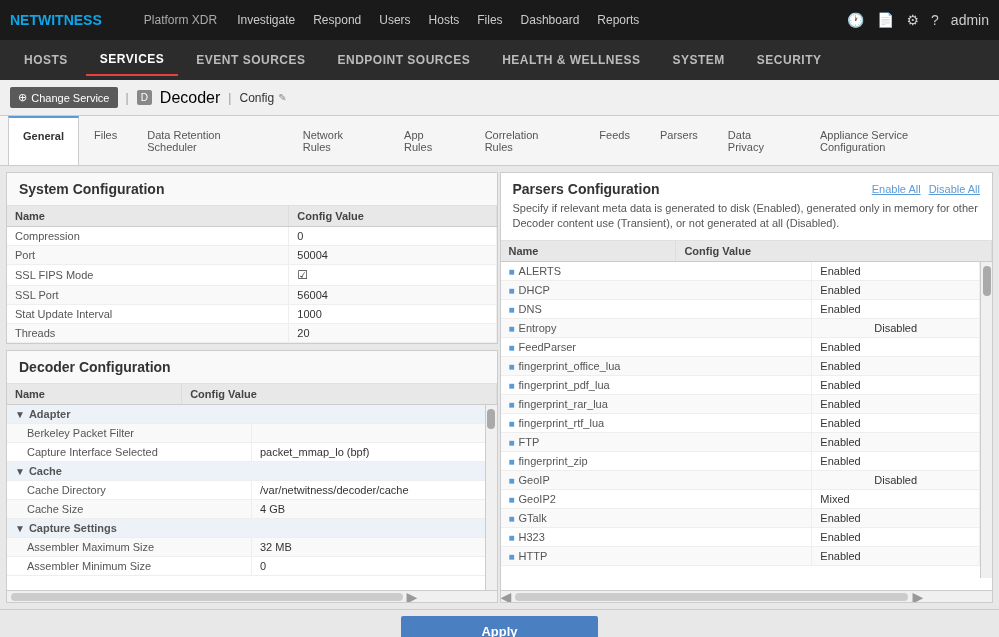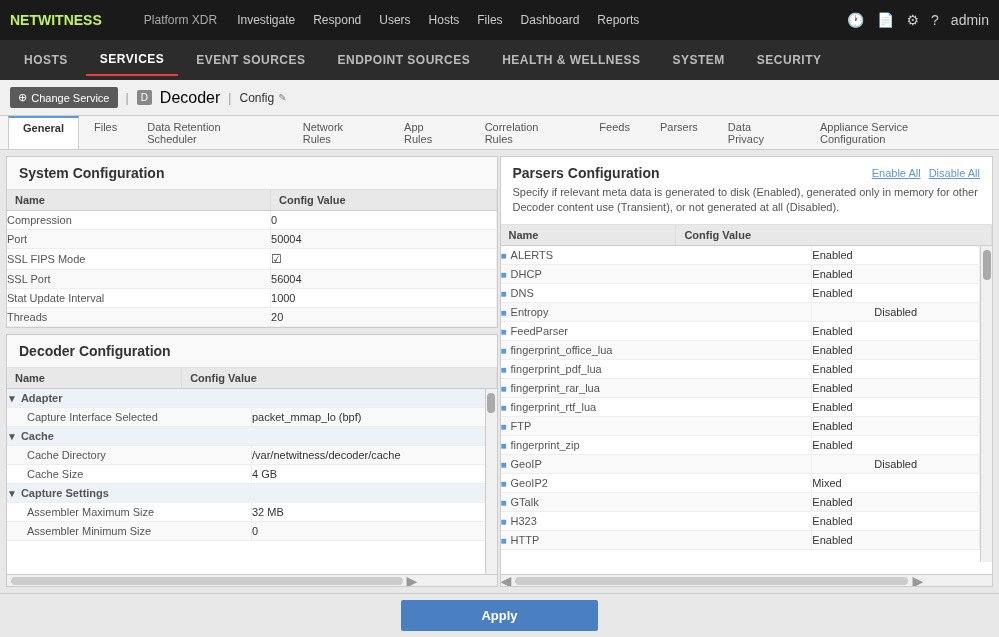--- a/index.html
+++ b/index.html
@@ -1,21 +1,21 @@
 <!DOCTYPE html>
 <html><head>
   <meta charset="utf-8">
   <style>
     * { box-sizing: border-box; margin: 0; padding: 0; }
     body { font-family: Arial, sans-serif; font-size: 12px; background: #e8e8e8; color: #333; width: 999px; height: 637px; overflow: hidden; }
 
     
     .top-nav { background: #1a1a1a; height: 40px; display: flex; align-items: center; padding: 0 10px; gap: 20px; }
     .brand { display: flex; align-items: center; gap: 6px; }
-    .brand-logo { color: #bef264; font-weight: bold; font-size: 14px; }
+    .brand-logo { color: #0ea5e9; font-weight: bold; font-size: 14px; }
     .brand-platform { color: #aaa; font-size: 12px; padding-left: 36px; }
     .top-nav-links { display: flex; gap: 18px; flex: 1; }
     .top-nav-link { color: #ccc; font-size: 12px; cursor: pointer; text-decoration: none; }
     .top-nav-icons { display: flex; align-items: center; gap: 12px; color: #ccc; }
     .top-nav-icons span { cursor: pointer; font-size: 14px; }
     .admin-label { color: #ccc; font-size: 12px; cursor: pointer; }
 
     
     .second-nav { background: #2c2c2c; height: 40px; display: flex; align-items: center; padding: 0 10px; gap: 4px; }
     .nav-item { color: #bbb; font-size: 12px; font-weight: bold; padding: 8px 14px; cursor: pointer; letter-spacing: 0.5px; text-transform: uppercase; }
@@ -25,41 +25,41 @@
     .breadcrumb-bar { background: #f0f0f0; height: 36px; display: flex; align-items: center; padding: 0 10px; gap: 8px; border-bottom: 1px solid #ccc; }
     .change-service-btn { background: #5a5a5a; color: #fff; font-size: 11px; padding: 4px 8px; border: none; cursor: pointer; border-radius: 2px; display: flex; align-items: center; gap: 4px; }
     .breadcrumb-sep { color: #999; }
     .decoder-icon { background: #888; color: #fff; font-size: 10px; padding: 2px 4px; border-radius: 2px; }
     .breadcrumb-service { color: #000000; font-size: 16px; }
     .breadcrumb-config { color: #333; font-size: 12px; display: flex; align-items: center; gap: 4px; text-align: center; }
     .config-icon { color: #888; font-size: 10px; cursor: pointer; }
 
     
     .tab-bar { background: #f5f5f5; display: flex; border-bottom: 1px solid #ccc; padding: 0 8px; }
-    .tab { padding: 4px 14px; font-size: 11px; cursor: pointer; color: #555; border-top: 1px solid transparent; border-left: 1px solid transparent; border-right: 1px solid transparent; }
+    .tab { padding: 12px 14px; font-size: 11px; cursor: pointer; color: #555; border-top: 1px solid transparent; border-left: 1px solid transparent; border-right: 1px solid transparent; }
     .tab.active { background: #fff; color: #333; border-top: 2px solid #5b9bd5; border-left: 1px solid #ccc; border-right: 1px solid #ccc; font-weight: bold; }
 
     
     .main-content { display: flex; height: calc(637px - 40px - 40px - 36px - 34px - 44px); background: #e8e8e8; gap: 2px; padding: 6px; overflow: hidden; }
 
     
     .left-panel { flex: 1; display: flex; flex-direction: column; gap: 6px; overflow: hidden; }
     .right-panel { flex: 1; display: flex; flex-direction: column; overflow: hidden; background: #fff; border: 1px solid #ccc; }
 
     .config-section { background: #fff; border: 1px solid #ccc; display: flex; flex-direction: column; }
     .config-section.system { flex-shrink: 0; }
     .config-section.decoder { flex: 1; overflow: hidden; display: flex; flex-direction: column; }
 
     .section-title { font-size: 14px; font-weight: bold; color: #333; padding: 8px 12px; border-bottom: 1px solid #e0e0e0; background: #f9f9f9; }
 
     .config-table { width: 100%; border-collapse: collapse; font-size: 11px; }
     .config-table thead th { background: #e8e8e8; padding: 4px 8px; text-align: left; border-bottom: 1px solid #ccc; font-weight: bold; color: #444; border-right: 1px solid #ddd; }
     .config-table tbody tr { border-bottom: 1px solid #eee; }
     .config-table tbody tr:nth-child(even) { background: #f9f9f9; }
-    .config-table tbody td { padding: 3px 0; border-right: 1px solid #eee; color: #333; }
+    .config-table tbody td { padding: 3px 8px; border-right: 1px solid #eee; color: #333; }
     .config-table tbody td:first-child { color: #555; }
     .table-wrapper { overflow-y: auto; flex: 1; }
     .table-wrapper-fixed { overflow: hidden; }
 
     .checkbox-check { color: #333; font-size: 12px; }
 
     
     .group-row { background: #edf2f9 !important; }
     .group-row td { font-weight: bold; color: #333; padding: 3px 8px; }
     .expand-icon { color: #555; margin-right: 4px; font-size: 10px; }
@@ -212,20 +212,24 @@
           <colgroup>
               <col style="width:50%">
               <col style="width:50%">
             </colgroup>
           <tbody>
 
             <tr class="group-row">
               <td colspan="2"><span class="expand-icon">▼</span>Adapter</td>
             </tr>
             <tr>
+              <td style="padding-left:20px;">Berkeley Packet Filter</td>
+              <td></td>
+            </tr>
+            <tr>
               <td style="padding-left:20px;">Capture Interface Selected</td>
               <td>packet_mmap_lo (bpf)</td>
             </tr>
 
             <tr class="group-row">
               <td colspan="2"><span class="expand-icon">▼</span>Cache</td>
             </tr>
             <tr>
               <td style="padding-left:20px;">Cache Directory</td>
               <td>/var/netwitness/decoder/cache</td>

